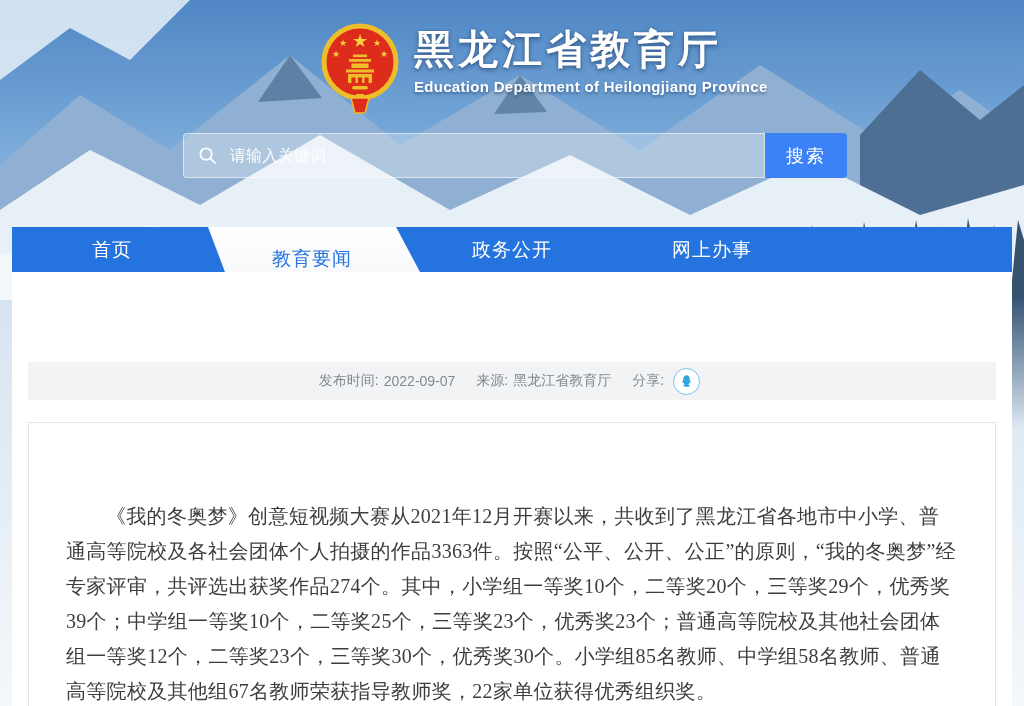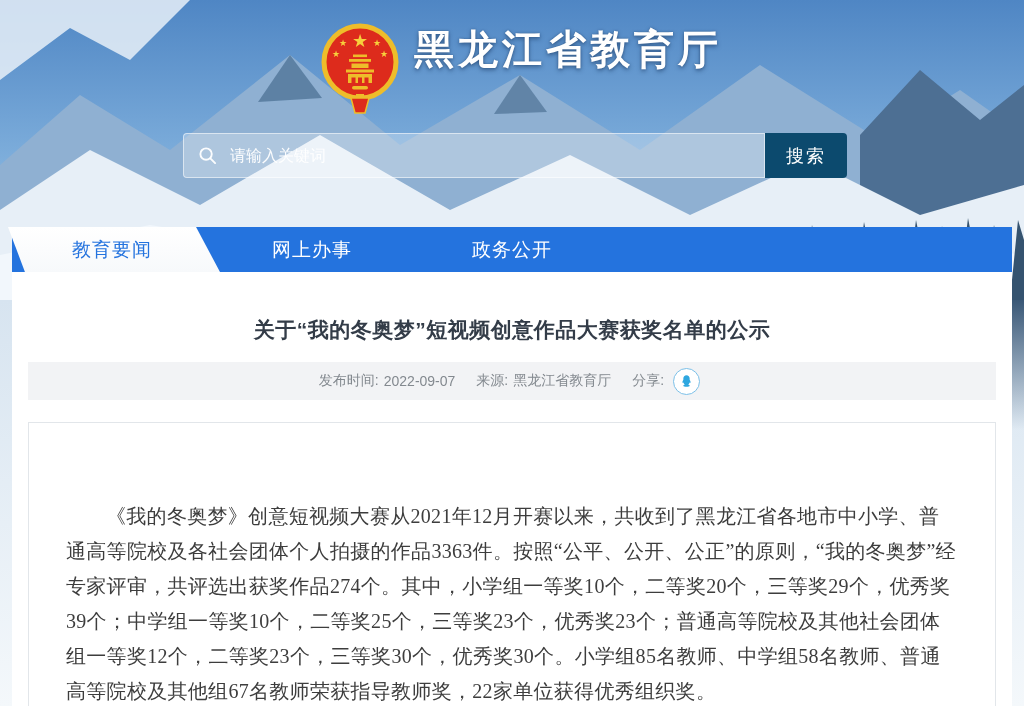--- a/index.html
+++ b/index.html
@@ -32,39 +32,39 @@
   .search-box { position:relative; flex:1; }
   .search-box input {
     width:100%; height:100%; border:1px solid rgba(255,255,255,.55);
     background:rgba(255,255,255,.28); border-radius:4px 0 0 4px;
     padding:0 16px 0 46px; font-size:16px; color:#fff; outline:none;
     font-family:inherit;
   }
   .search-box input::placeholder { color:rgba(255,255,255,.95); }
   .search-icon { position:absolute; left:15px; top:13px; width:19px; height:19px; pointer-events:none; }
   .search-btn {
-    width:82px; height:100%; border:none; background:#0c4a6e; color:#fff;
+    width:82px; height:100%; border:none; background:#3b82f6; color:#fff;
     font-size:18px; border-radius:0 4px 4px 0; cursor:pointer; font-family:inherit;
     letter-spacing:2px;
   }
 
   
   .main-nav { position:absolute; left:12px; top:227px; width:1000px; height:45px; background:#2473de; z-index:3; display:flex; }
   .nav-item {
     position:relative; width:200px; height:100%; display:flex; align-items:center; justify-content:center;
     color:#fff; font-size:19px; cursor:pointer; letter-spacing:1px;
   }
   .nav-item .nav-label { position:relative; z-index:2; }
   .nav-item.active::before {
     content:""; position:absolute; left:-4px; top:0; width:212px; height:100%;
     background:linear-gradient(180deg,#ffffff 0%,#f7f9fb 100%);
     clip-path:polygon(0% 0%, 88.7% 0%, 100% 100%, 8% 100%);
     z-index:1;
   }
-  .nav-item.active { color:#2473de; }
+  .nav-item.active { color:#2473de;align-items:flex-end; }
 
   
   .content-panel { position:absolute; left:12px; top:272px; width:1000px; height:434px; background:#fff; z-index:2; }
 
   .article-title {
     margin:0; padding-top:44px; text-align:center;
     font-size:21px; font-weight:bold; color:#333c48; letter-spacing:.5px;
   }
 
   .meta-bar {
@@ -142,48 +142,51 @@
       <rect x="28" y="54" width="24" height="9" fill="#eebd2a"></rect>
       <rect x="31.5" y="57.5" width="4" height="5.5" fill="#dd2b1c"></rect>
       <rect x="38" y="57.5" width="4" height="5.5" fill="#dd2b1c"></rect>
       <rect x="44.5" y="57.5" width="4" height="5.5" fill="#dd2b1c"></rect>
       <rect x="32" y="66" width="16" height="3.6" rx="1.8" fill="#eebd2a"></rect>
       <rect x="36" y="74" width="8" height="5" fill="#eebd2a"></rect>
       <path d="M31,78 L49,78 L45,93 L35,93 Z" fill="#dd2b1c" stroke="#eebd2a" stroke-width="1.5"></path>
     </svg>
     <div class="brand-text">
       <div class="site-title">黑龙江省教育厅</div>
+      <div class="site-subtitle">Education Department of Heilongjiang Province</div>
     </div>
   </div>
 
   <div class="search-row">
     <div class="search-box">
       <svg class="search-icon" viewBox="0 0 20 20" aria-hidden="true">
         <circle cx="8.5" cy="8.5" r="6" fill="none" stroke="#ffffff" stroke-width="2" opacity=".95"></circle>
         <line x1="13" y1="13" x2="18" y2="18" stroke="#ffffff" stroke-width="2" stroke-linecap="round" opacity=".95"></line>
       </svg>
       <input type="text" placeholder="请输入关键词" style="">
     </div>
     <button class="search-btn">搜索</button>
   </div>
 
   <nav class="main-nav">
+    <div class="nav-item">
+      <span class="nav-label">首页</span>
+    </div>
     <div class="nav-item active">
       <span class="nav-label">教育要闻</span>
     </div>
     <div class="nav-item">
+      <span class="nav-label">政务公开</span>
+    </div>
+    <div class="nav-item">
       <span class="nav-label">网上办事</span>
     </div>
-    <div class="nav-item">
-      <span class="nav-label">政务公开</span>
-    </div>
   </nav>
 
   <section class="content-panel">
-    <h1 class="article-title">关于“我的冬奥梦”短视频创意作品大赛获奖名单的公示</h1>
 
     <div class="meta-bar">
       <div class="meta-group">
         <span>发布时间:</span>
         <span>2022-09-07</span>
       </div>
       <div class="meta-group">
         <span>来源:</span>
         <span>黑龙江省教育厅</span>
       </div>

